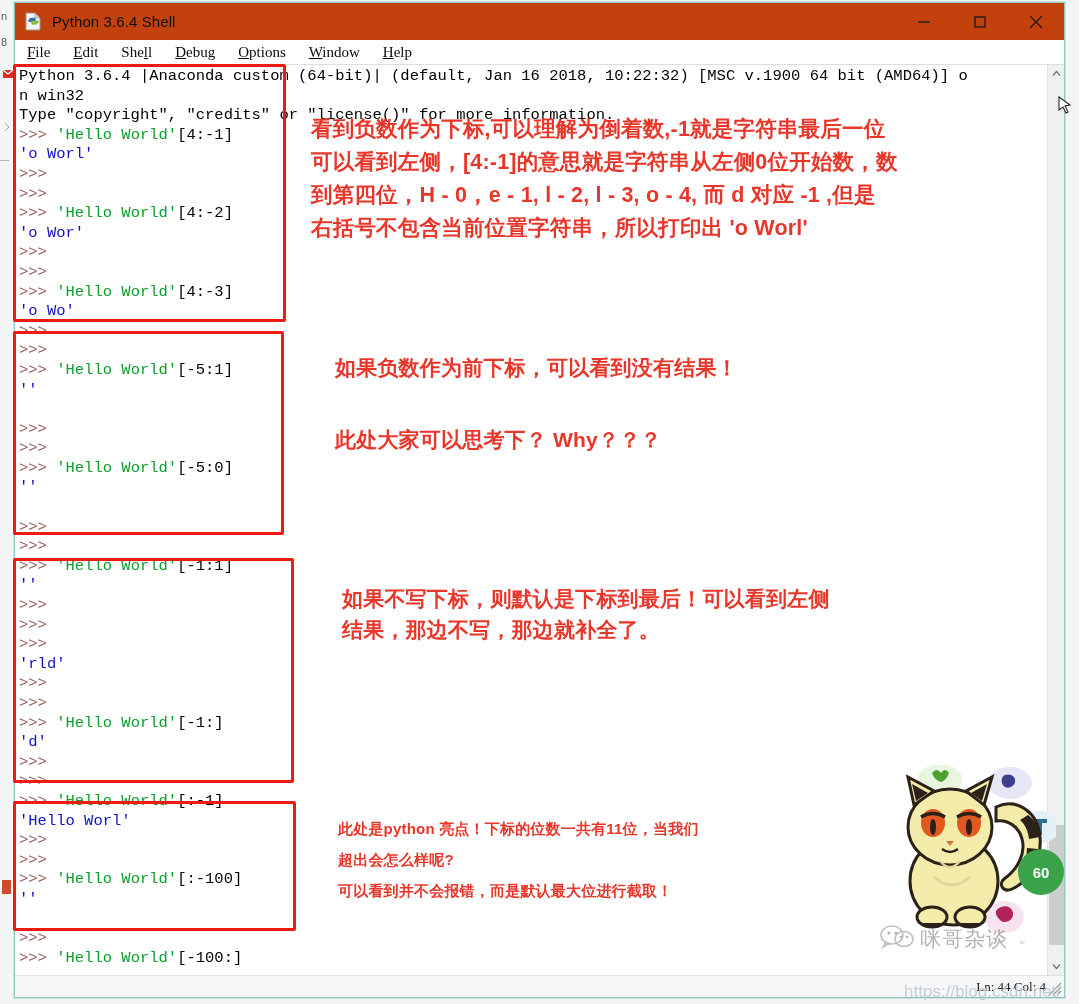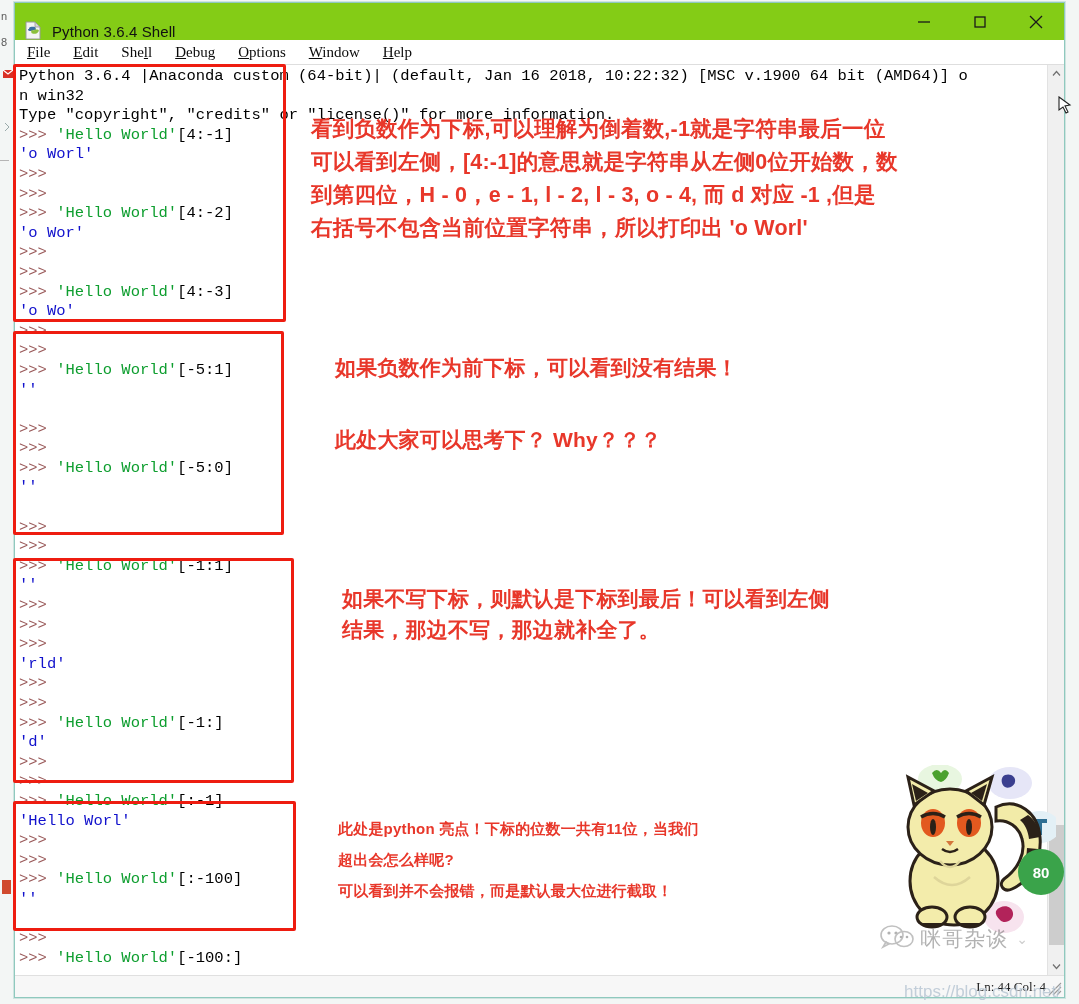--- a/index.html
+++ b/index.html
@@ -35,22 +35,22 @@
     width: 1051px; height: 996px;
     background: #ffffff;
     border: 1px solid #8fc9be;
     box-shadow: 0 0 0 1px #cfe4e0;
     display: flex; flex-direction: column;
   }
 
   
   #titlebar {
     height: 37px;
-    background: #84cc16;
-    display: flex; align-items: flex-end;
+    background: #c2410c;
+    display: flex; align-items: center;
     position: relative;
     flex: 0 0 auto;
   }
   #app-icon {
     width: 19px; height: 19px;
     margin-left: 9px; margin-right: 9px;
     position: relative;
     flex: 0 0 auto;
   }
   #title-text {
@@ -413,21 +413,21 @@
         <ellipse cx="44" cy="152" rx="15" ry="10" fill="#f3ecab" stroke="#2b2118" stroke-width="3"></ellipse>
         <ellipse cx="82" cy="152" rx="15" ry="10" fill="#f3ecab" stroke="#2b2118" stroke-width="3"></ellipse>
         <path d="M30 158q14 8 28 0" fill="#2b2118"></path>
         <path d="M68 158q14 8 28 0" fill="#2b2118"></path>
 
         <path d="M52 96q10 12 20 0" fill="none" stroke="#ded59a" stroke-width="2.5"></path>
         <path d="M46 112q18 16 36 0" fill="none" stroke="#ded59a" stroke-width="2.5"></path>
       </svg>
     </div>
 
-    <div id="badge60">80</div>
+    <div id="badge60">60</div>
 
     <div id="wm-wechat">
       <span>
         <svg width="34" height="24" viewBox="0 0 34 24">
           <ellipse cx="12" cy="10" rx="11" ry="9" fill="none" stroke="#6a6a6a" stroke-width="1.6"></ellipse>
           <path d="M6 17l-3 5 6-3z" fill="none" stroke="#6a6a6a" stroke-width="1.6"></path>
           <circle cx="9" cy="8" r="1.6" fill="#4a4a4a"></circle>
           <circle cx="16" cy="8" r="1.6" fill="#4a4a4a"></circle>
           <ellipse cx="24" cy="14" rx="9" ry="7.5" fill="none" stroke="#6a6a6a" stroke-width="1.6"></ellipse>
           <circle cx="21" cy="12" r="1.3" fill="#4a4a4a"></circle>

